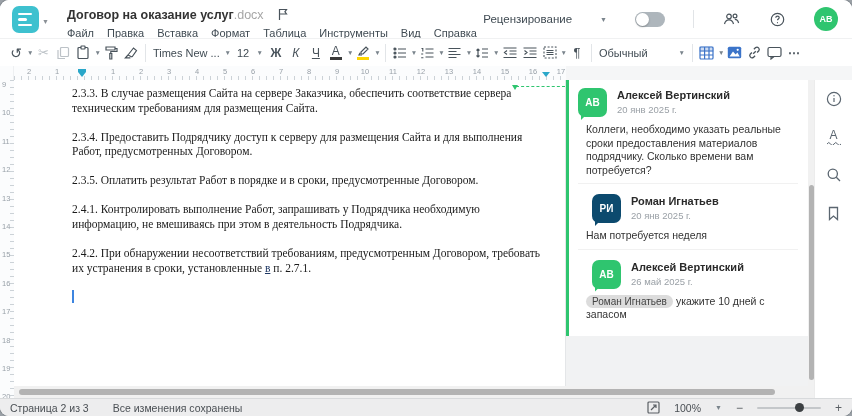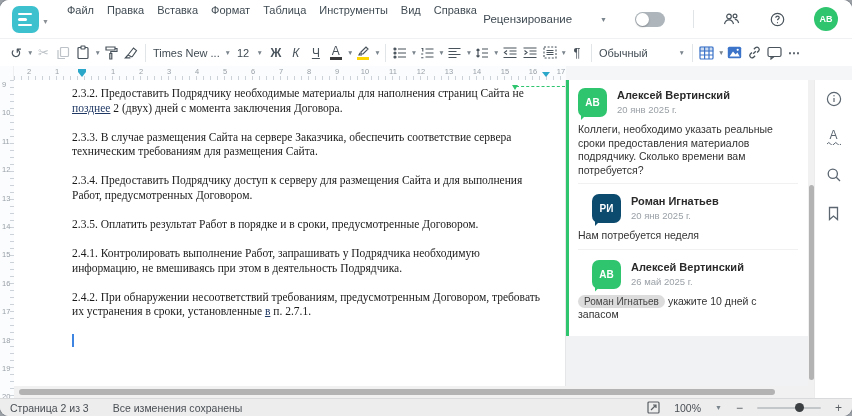--- a/index.html
+++ b/index.html
@@ -80,21 +80,21 @@
   .panel{width:242px;flex:0 0 242px;display:flex;flex-direction:column;background:#f1f2f3;}
   .thread{background:#fff;border-left:3px solid #2fc56f;padding:5px 10px 8px 9px;}
   .comment + .comment{border-top:1px solid #f1f1f1;margin-top:4px;padding-top:7px;}
   .c-head{display:flex;gap:10px;align-items:flex-start;margin:3px 0 6px;}
   .c-avatar{width:29px;height:29px;border-radius:7px;color:#fff;font-size:10px;font-weight:bold;
      display:flex;align-items:center;justify-content:center;position:relative;flex:0 0 29px;}
   .c-avatar::after{content:"";position:absolute;left:3px;bottom:-3px;width:7px;height:7px;background:inherit;
      clip-path:polygon(0 0,100% 0,0 100%);}
   .c-name{font-size:11px;font-weight:bold;color:#2a2a2a;margin-top:1px;}
   .c-date{font-size:9.5px;color:#9aa0a6;margin-top:3px;}
-  .c-body{font-size:10.5px;line-height:13.5px;color:#333;margin:2px 0 6px;}
+  .c-body{font-size:10.5px;line-height:13.5px;color:#333;margin:2px 8px 6px;}
   .mention{display:inline-block;background:#dcdcdc;border-radius:8px;padding:0 6px;font-size:10px;color:#444;
      margin-right:3px;line-height:13px;}
   .panel-rest{flex:1;background:#f1f2f3;}
   
   .hscroll{height:12px;flex:0 0 12px;background:#f1f1f1;display:flex;align-items:center;padding:0 3px;}
   .hscroll .thumb{height:6px;border-radius:3px;background:#b3b3b3;width:96%;margin-left:2px;}
   .vscroll{width:6px;flex:0 0 6px;background:#f1f1f1;position:relative;}
   .vscroll .thumb{position:absolute;left:0.5px;top:105px;width:5px;height:195px;border-radius:3px;background:#b3b3b3;}
   .side-strip{width:38px;flex:0 0 38px;background:#fff;border-left:1px solid #ececec;display:flex;
      flex-direction:column;align-items:center;padding-top:10px;gap:20px;}
@@ -118,20 +118,28 @@
   <div class="header">
     <div class="logo-wrap">
       <div class="logo">
           <i></i>
           <i></i>
           <i></i>
         </div>
       <span class="logo-caret">▼</span>
     </div>
     <div class="header-main">
+      <div class="title-row">
+        <span><b class="doc-title">Договор на оказание услуг</b><span class="doc-ext">.docx</span></span>
+        <span class="icon16">
+          <svg width="12" height="13" viewBox="0 0 12 13" fill="none" stroke="#49535b" stroke-width="1.2">
+              <path d="M2.5 1v11M2.5 1.5h7l-1.6 2.3L9.5 6h-7"></path>
+            </svg>
+        </span>
+      </div>
       <div class="menu-row">
 
       <span class="menu-item">Файл</span>
           <span class="menu-item">Правка</span>
           <span class="menu-item">Вставка</span>
           <span class="menu-item">Формат</span>
           <span class="menu-item">Таблица</span>
           <span class="menu-item">Инструменты</span>
           <span class="menu-item">Вид</span>
           <span class="menu-item">Справка</span>
@@ -348,22 +356,20 @@
         </div>
     </div>
 
     <div class="center-col">
       <div class="doc-row">
 
         <div class="doc">
           <span class="anchor-tri"></span>
           <span class="anchor-dash"></span>
           <div class="doc-text">
-            <p class="dp"><span>2.3.2. Предоставить Подрядчику необходимые материалы для наполнения страниц Сайта не
-</span><span class="ins">позднее</span><span> 2 (двух) дней с момента заключения Договора.</span></p>
             <p class="dp"><span>2.3.3. В случае размещения Сайта на сервере Заказчика, обеспечить соответствие сервера
 техническим требованиям для размещения Сайта.</span><span></span></p>
             <p class="dp"><span>2.3.4. Предоставить Подрядчику доступ к серверу для размещения Сайта и для выполнения
 Работ, предусмотренных Договором.</span><span></span></p>
             <p class="dp"><span>2.3.5. Оплатить результат Работ в порядке и в сроки, предусмотренные Договором.</span><span></span></p>
             <p class="dp"><span>2.4.1. Контролировать выполнение Работ, запрашивать у Подрядчика необходимую
 информацию, не вмешиваясь при этом в деятельность Подрядчика.</span><span></span></p>
             <p class="dp"><span>2.4.2. При обнаружении несоответствий требованиям, предусмотренным Договором, требовать
 их устранения в сроки, установленные </span><span class="ins">в</span><span> п. 2.7.1.</span></p>
             <div class="text-cursor"></div>

